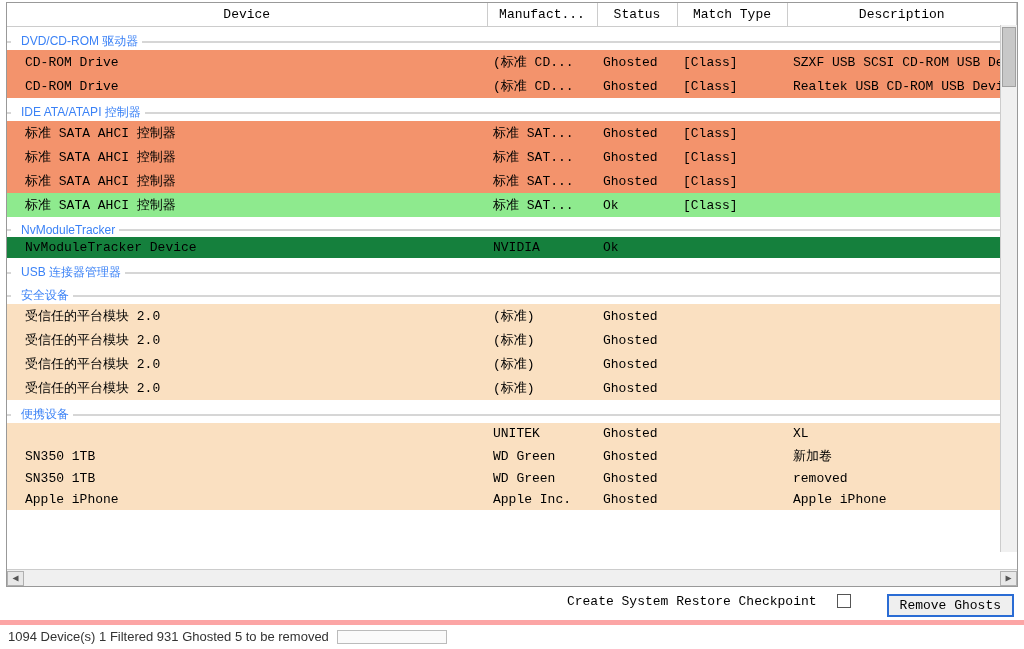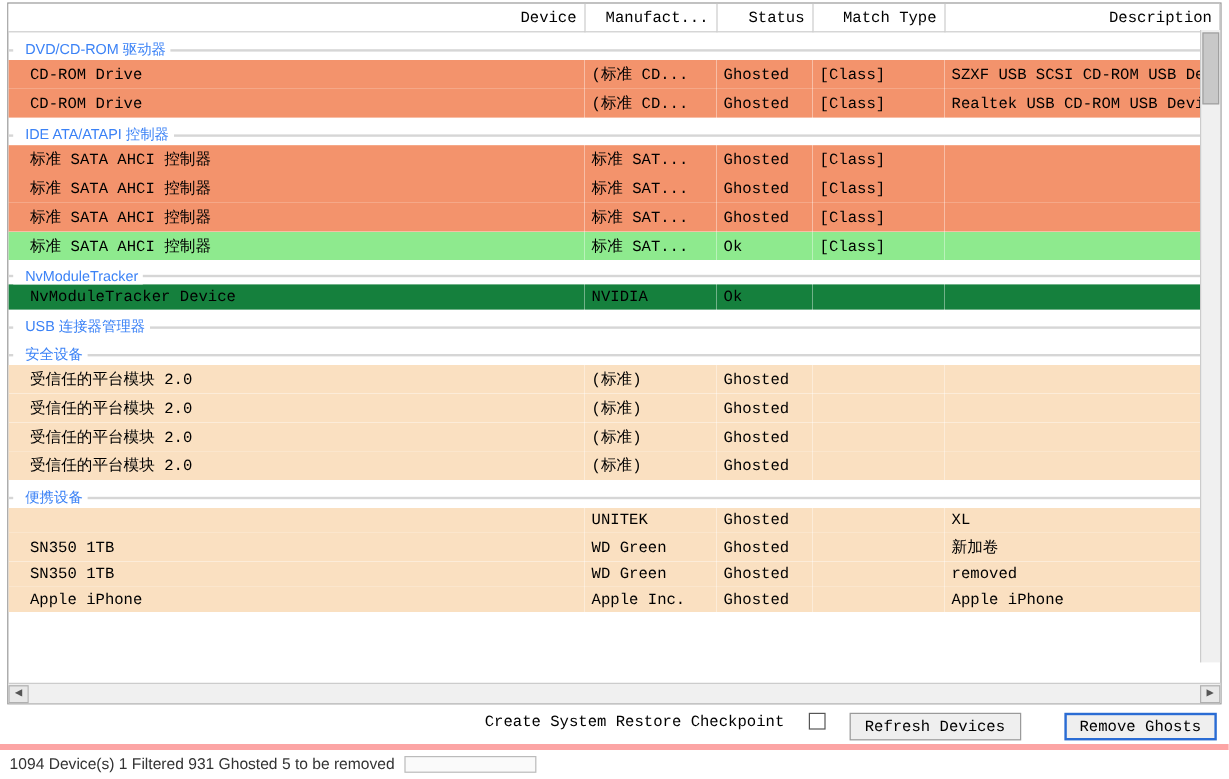--- a/index.html
+++ b/index.html
@@ -26,21 +26,21 @@
     flex: 1;
     overflow: hidden;
     position: relative;
   }
   .table {
     width: 100%;
     border-collapse: collapse;
     table-layout: fixed;
   }
   .table th {
-    text-align: right;
+    text-align: center;
     font-weight: normal;
     padding: 4px 6px;
     background: #fff;
     border-right: 1px solid #ccc;
     border-bottom: 1px solid #ccc;
     white-space: nowrap;
     overflow: hidden;
   }
   .col-device { width: 480px; }
   .col-manuf  { width: 110px; }
@@ -324,20 +324,19 @@
   <div class="hscroll">
     <div class="arrow">◀</div>
     <div class="track"></div>
     <div class="arrow">▶</div>
   </div>
 </div>
 
 <div class="bottom-bar">
   <label>Create System Restore Checkpoint</label>
   <span class="chk"></span>
-  <button class="btn">Refresh Devices</button>
   <button class="btn primary">Remove Ghosts</button>
 </div>
 
 <div class="status-bar">
   <span>1094 Device(s)  1 Filtered  931 Ghosted  5 to be removed</span>
   <span class="progress"></span>
 </div>
 
 </body></html>

